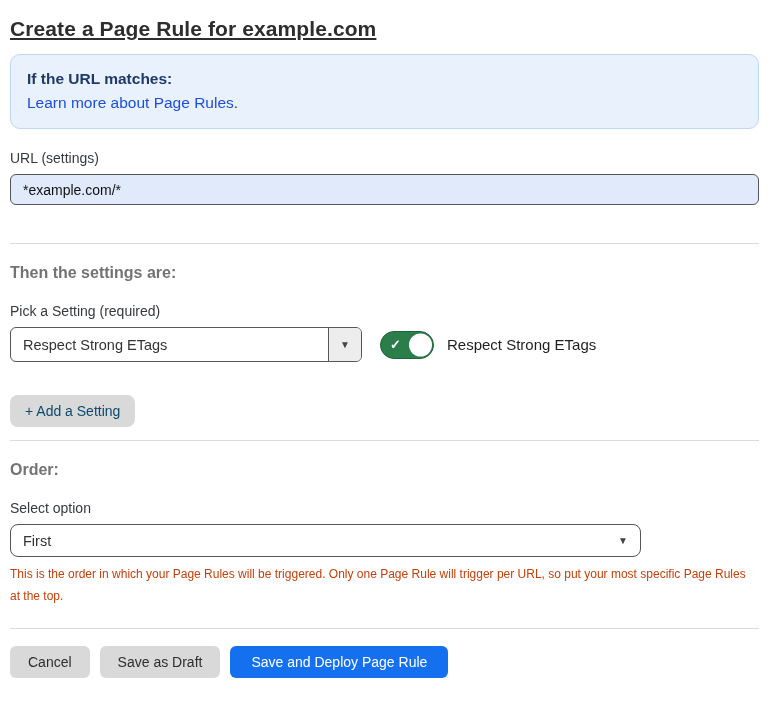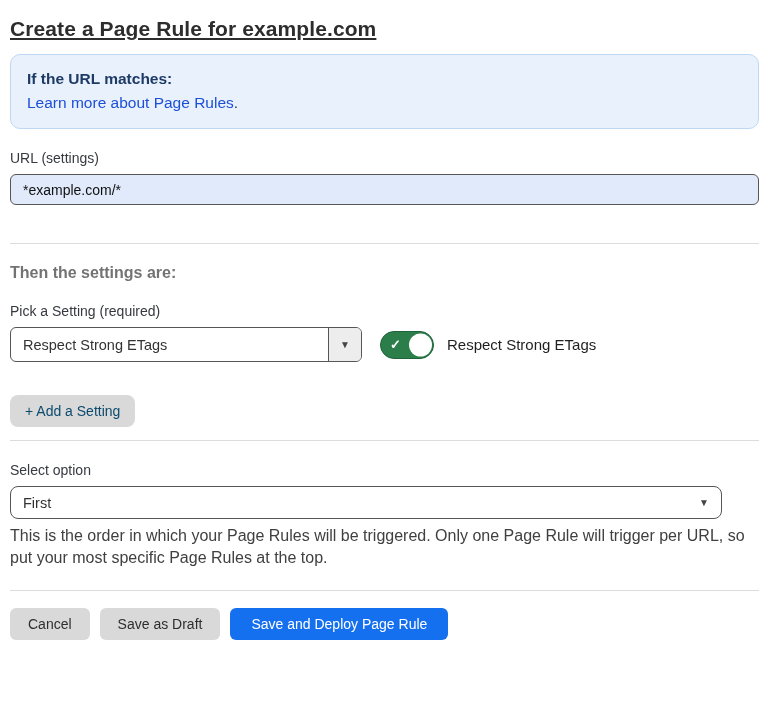--- a/index.html
+++ b/index.html
@@ -158,43 +158,43 @@
     font-family: "Liberation Sans", sans-serif;
     border: none;
     border-radius: 8px;
     padding: 8px 15px;
     cursor: pointer;
   }
 
   
   .order-select {
     margin-top: 8px;
-    width: 712px;
+    width: 631px;
     height: 33px;
     border: 1px solid #565656;
     border-radius: 8px;
     background: #ffffff;
     display: flex;
     align-items: center;
     justify-content: space-between;
     padding: 8px 12px;
     font-size: 14.5px;
     color: #333333;
     cursor: pointer;
   }
   .order-select .select-chevron {
     font-size: 10px;
     color: #444444;
   }
 
   .help-text {
     margin-top: 6px;
-    font-size: 16px;
+    font-size: 12px;
     line-height: 22px;
-    color: #404040;
+    color: #c2410c;
     max-width: 745px;
   }
 
   
   .footer-actions {
     margin-top: 17px;
     display: flex;
     align-items: center;
     gap: 10px;
   }
@@ -255,20 +255,21 @@
       <span class="check-glyph">✓</span>
       <span class="toggle-knob"></span>
     </div>
     <span class="toggle-text">Respect Strong ETags</span>
   </div>
 
   <button class="add-setting-btn">+ Add a Setting</button>
 
   <hr class="divider divider-2">
 
+  <div class="section-heading">Order:</div>
 
   <div class="field-label">Select option</div>
 
   <div class="order-select">
     <span>First</span>
     <span class="select-chevron">▼</span>
   </div>
 
   <div class="help-text">This is the order in which your Page Rules will be triggered. Only one Page Rule will trigger per URL, so put your most specific Page Rules at the top.</div>
 

